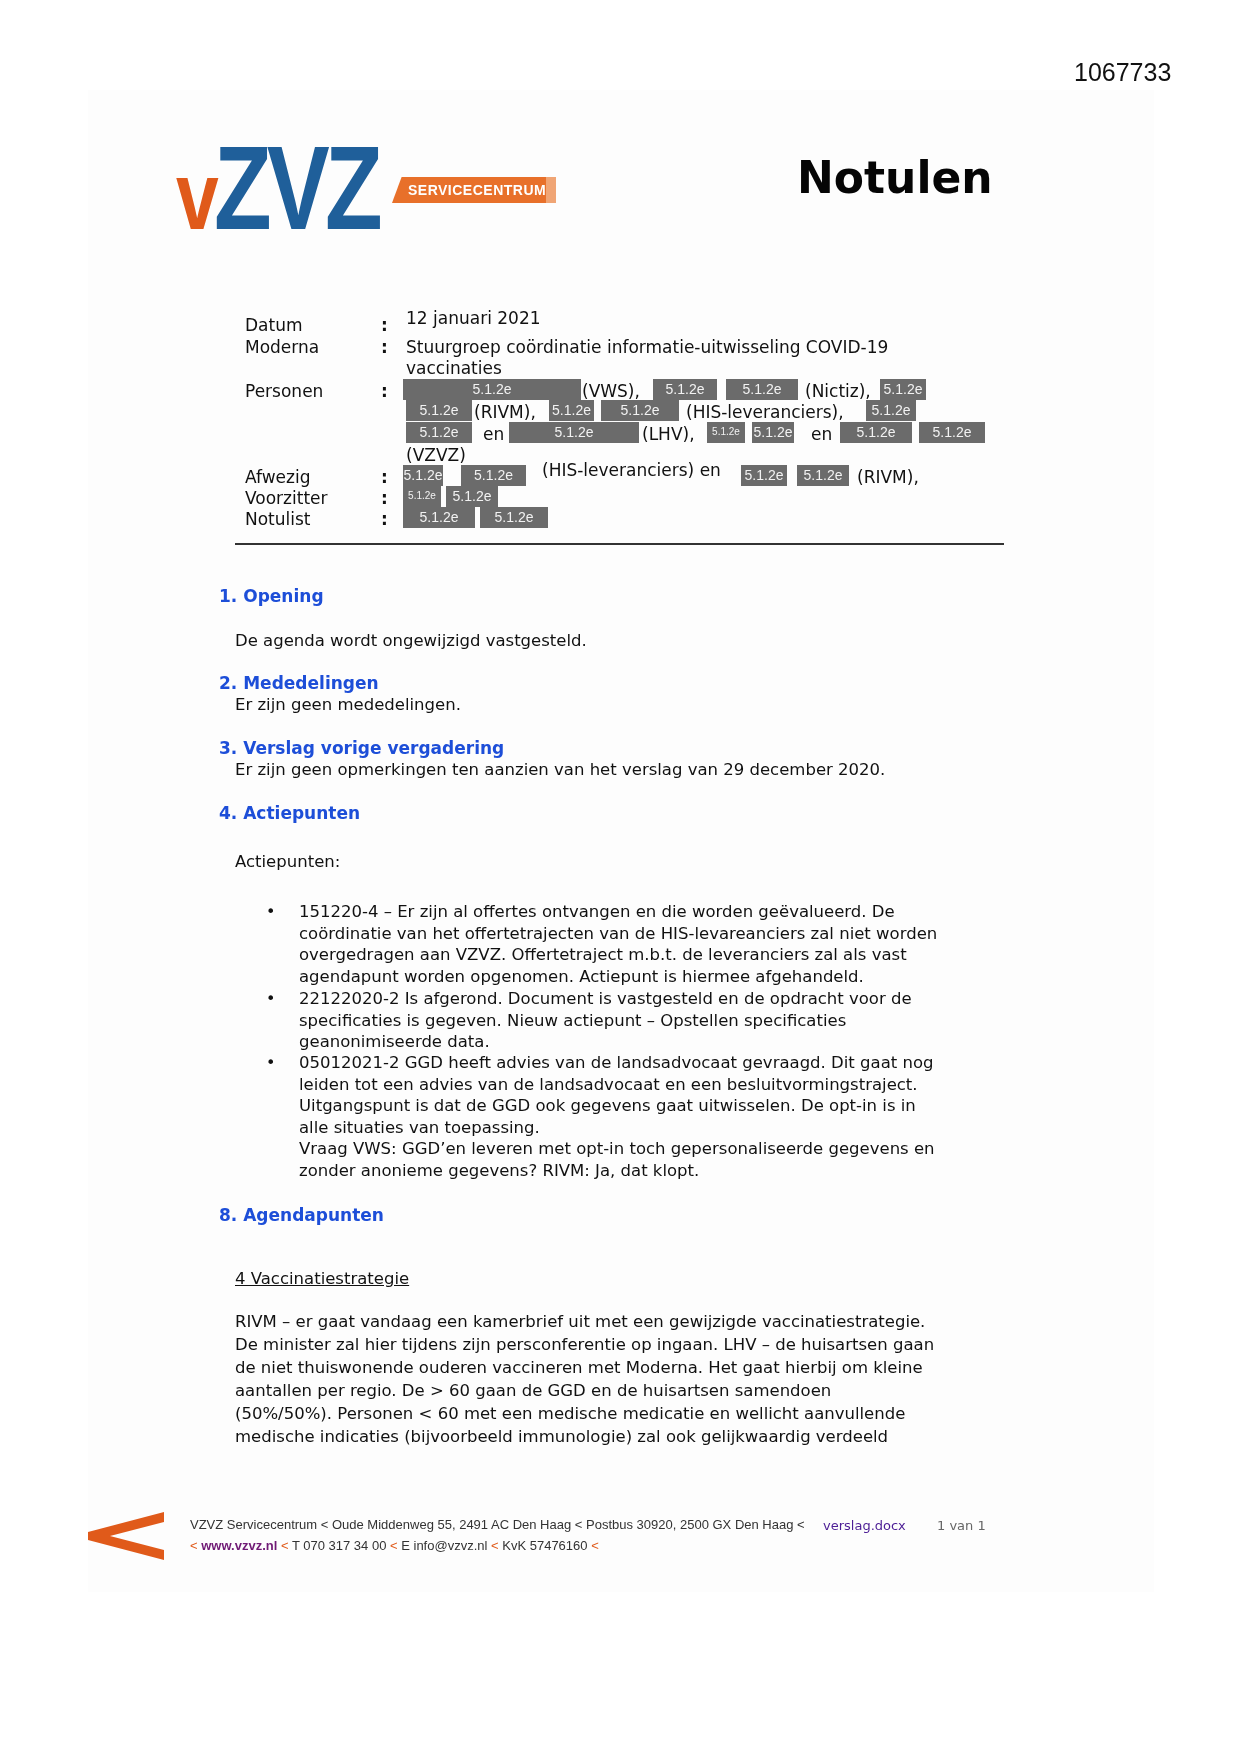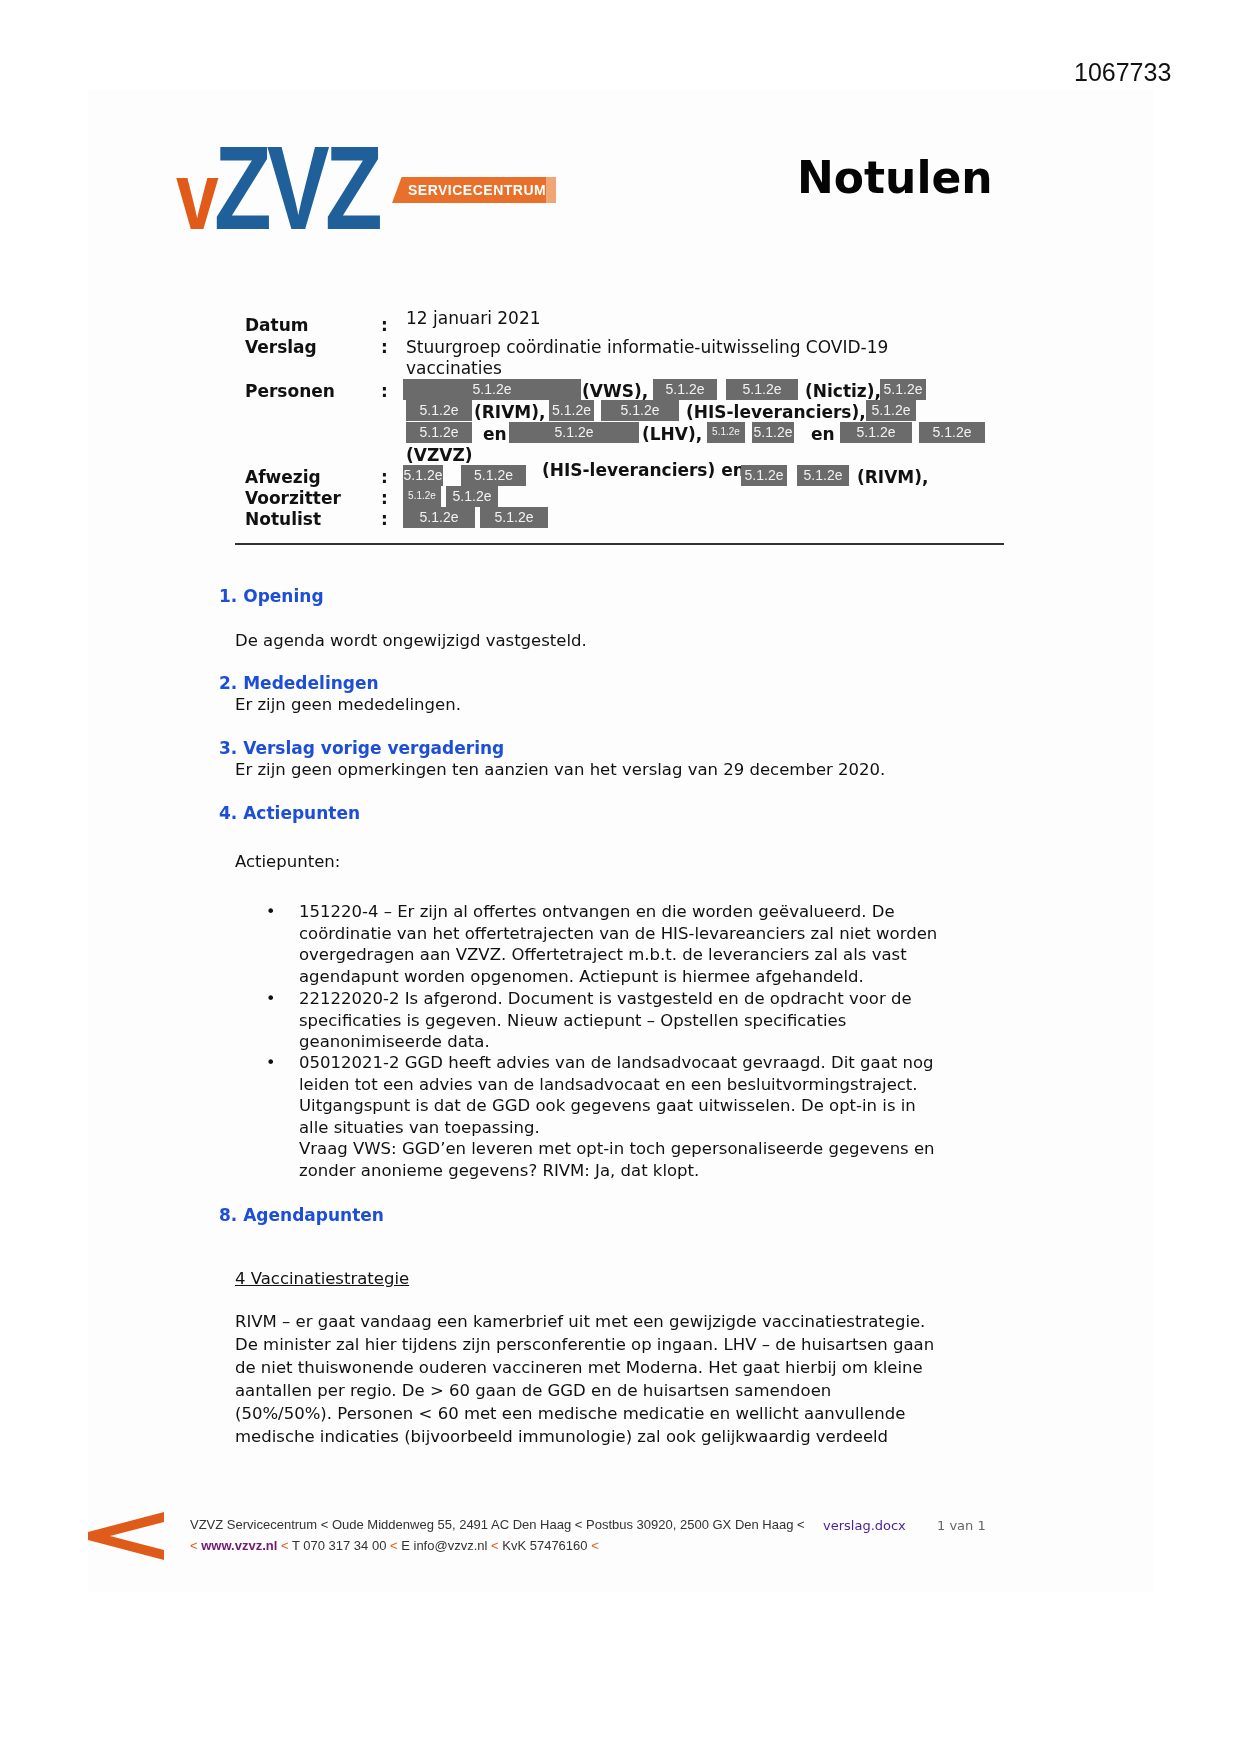--- a/index.html
+++ b/index.html
@@ -40,31 +40,31 @@
       color: #ffffff; letter-spacing: 0.5px;
     }
 
     .title {
       position: absolute; left: 797px; top: 152px;
       font-family: "DejaVu Sans", sans-serif; font-weight: bold; font-size: 44px; color: #050505;
     }
 
     
     .meta-label {
-      position: absolute; left: 245px; font-weight: bold; font-size: 17px; line-height: 21px; text-align: center;
+      position: absolute; left: 245px; font-weight: normal; font-size: 17px; line-height: 21px; text-align: center;
     }
     .meta-colon { position: absolute; left: 381px; font-weight: bold; font-size: 17px; line-height: 21px; }
     .meta-value { position: absolute; left: 406px; font-size: 17px; line-height: 21px; }
     .redact {
       position: absolute; background: #6b6b6b; color: #f2f2f2;
       font-family: "Liberation Sans", sans-serif; font-size: 14px;
       text-align: center; line-height: 20px; height: 21px;
     }
     .redact.small { font-size: 10px; }
-    .inline-text { position: absolute; font-size: 17px; line-height: 21px; white-space: nowrap; font-weight: bold; }
+    .inline-text { position: absolute; font-size: 17px; line-height: 21px; white-space: nowrap; }
 
     .separator { position: absolute; left: 235px; top: 543px; width: 769px; height: 2px; background: #333; }
 
     
     .h {
       position: absolute; left: 219px; font-weight: bold; font-size: 17px; color: #1d4ed8; line-height: 22px;
     }
     .p { position: absolute; left: 235px; font-size: 16.5px; line-height: 21.6px; white-space: nowrap; }
     .bullet-dot { position: absolute; left: 266px; font-size: 16px; line-height: 21.6px; }
     .bullet-text { position: absolute; left: 299px; font-size: 16.5px; line-height: 21.6px; white-space: pre-line; width: 720px; }
@@ -101,21 +101,21 @@
   <div class="logo-banner-text">SERVICECENTRUM</div>
 </div>
 
 <div class="title">Notulen</div>
 
 <div>
   <div class="meta-label" style="top:315px">Datum</div>
   <div class="meta-colon" style="top:315px">:</div>
   <div class="meta-value" style="top:308px">12 januari 2021</div>
 
-  <div class="meta-label" style="top:337px">Verslag</div>
+  <div class="meta-label" style="top:337px">Moderna</div>
   <div class="meta-colon" style="top:337px">:</div>
   <div class="meta-value" style="top:337px">Stuurgroep coördinatie informatie-uitwisseling COVID-19</div>
   <div class="meta-value" style="top:358px">vaccinaties</div>
 
   <div class="meta-label" style="top:381px">Personen</div>
   <div class="meta-colon" style="top:381px">:</div>
 
   <div class="redact" style="left:403px;top:379px;width:178px">5.1.2e</div>
   <div class="inline-text" style="left:582px;top:381px">(VWS),</div>
   <div class="redact" style="left:653px;top:379px;width:64px">5.1.2e</div>

